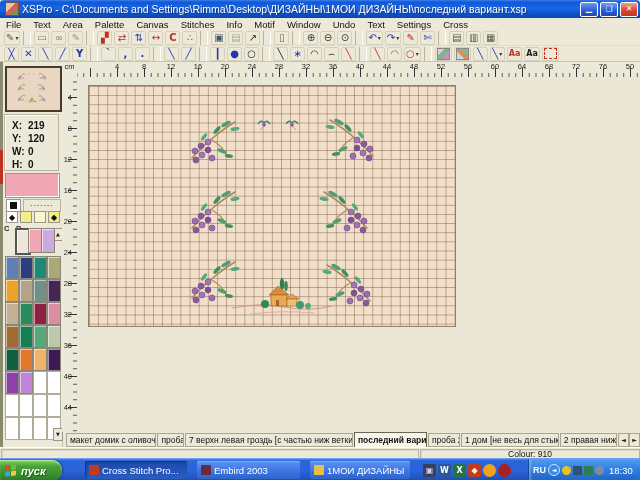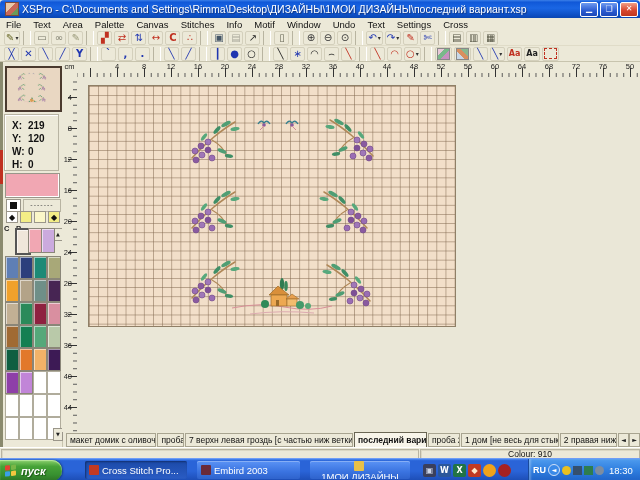--- a/index.html
+++ b/index.html
@@ -579,18 +579,18 @@
       <span id="tray-clock">18:30</span>
     </div>
   <div class="task-btn active" style="left: 85px; width: 102px;">
         <span class="task-icon" style="background: rgb(194, 58, 34);"></span>
         <span>Cross Stitch Pro...</span>
       </div>
       <div class="task-btn" style="left: 197px; width: 103px;">
         <span class="task-icon" style="background: rgb(106, 42, 58);"></span>
         <span>Embird 2003</span>
       </div>
-      <div class="task-btn" style="left: 310px; width: 100px; flex-direction: column;">
+      <div class="task-btn" style="left: 310px; width: 100px;">
         <span class="task-icon" style="background: rgb(232, 192, 72);"></span>
         <span>1МОИ ДИЗАЙНЫ</span>
       </div>
     </div>
 </div>
 
 </body></html>

